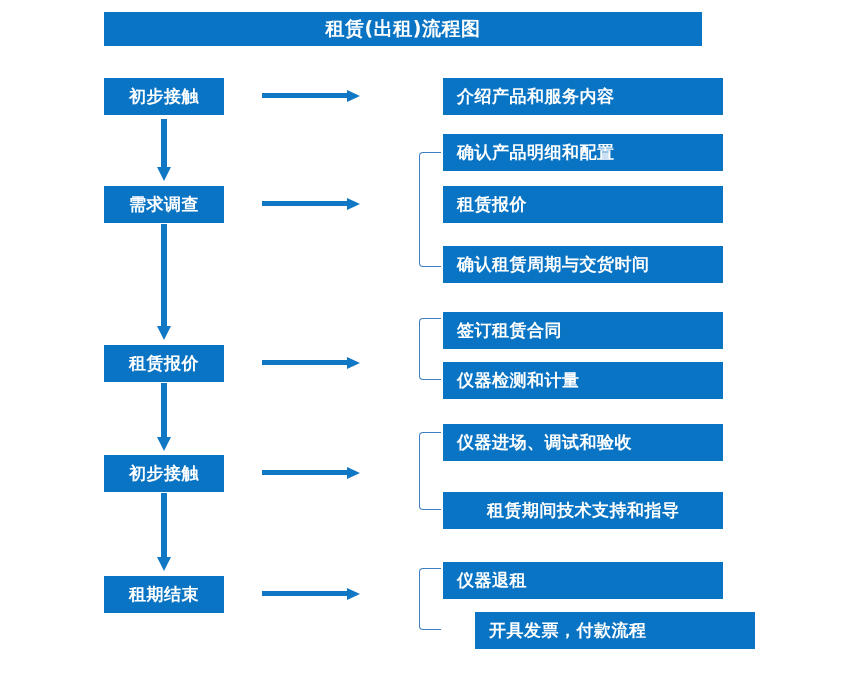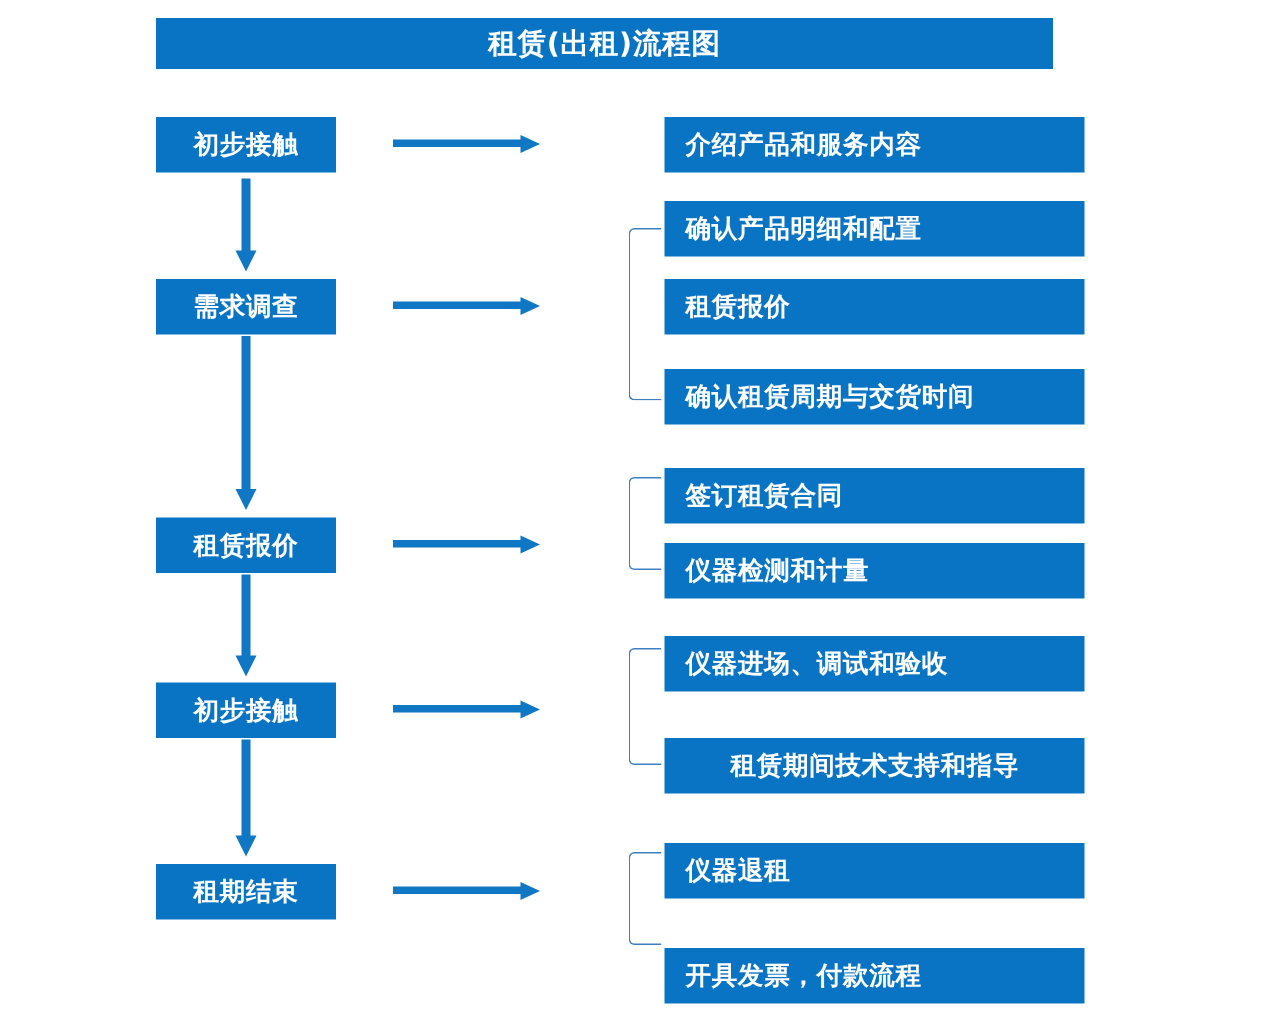--- a/index.html
+++ b/index.html
@@ -172,15 +172,15 @@
   <div class="box detail-box" style="top:312px;">签订租赁合同</div>
 
   <div class="box detail-box" style="top:362px;">仪器检测和计量</div>
 
   <div class="box detail-box" style="top:424px;">仪器进场、调试和验收</div>
 
   <div class="box detail-box" style="top:492px;padding-left:44px;">租赁期间技术支持和指导</div>
 
   <div class="box detail-box" style="top:562px;">仪器退租</div>
 
-  <div class="box detail-box" style="top:632px;">开具发票，付款流程</div>
+  <div class="box detail-box" style="top:612px;margin-left:32px;">开具发票，付款流程</div>
 
 </div>
 
 </body></html>

